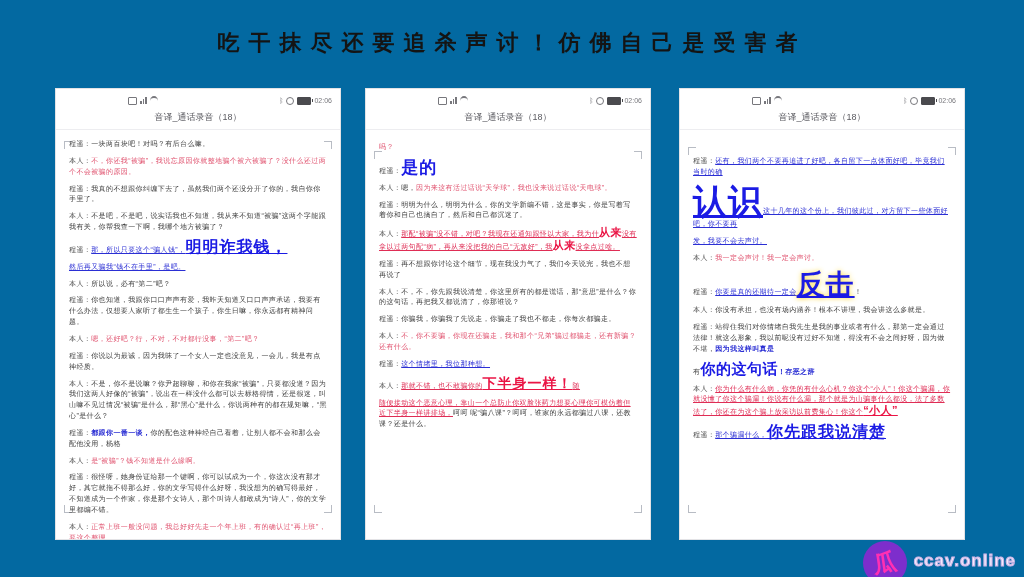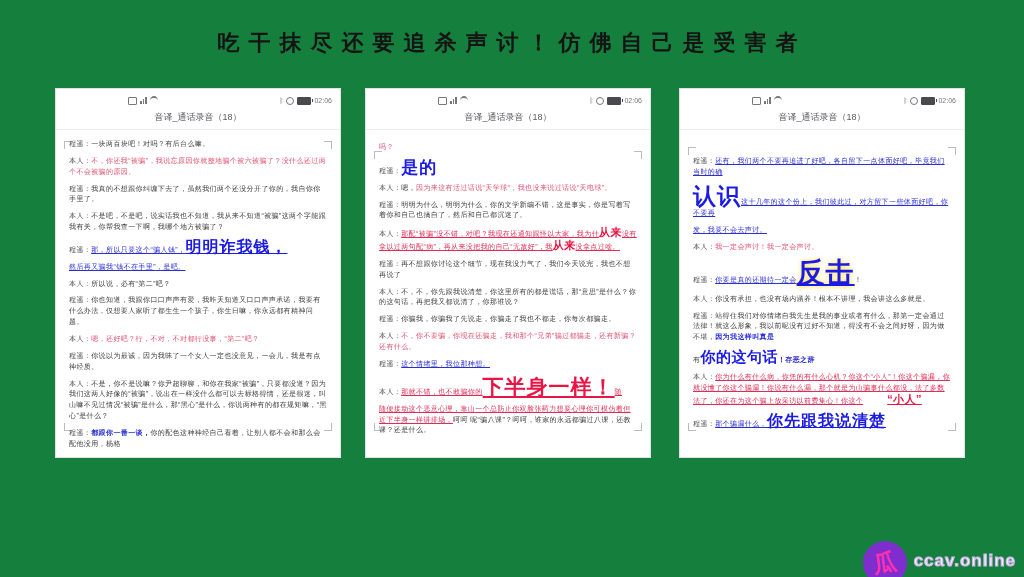--- a/index.html
+++ b/index.html
@@ -1,22 +1,22 @@
 <!DOCTYPE html>
 <html><head>
 <meta charset="utf-8">
 <style>
   html,body{margin:0;padding:0;}
   body{font-family:"Liberation Sans","DejaVu Sans",sans-serif;background:#ffffff;}
-  #stage{position:relative;width:1024px;height:577px;background:#15803d;overflow:hidden;}
+  #stage{position:relative;width:1024px;height:577px;background:#0369a1;overflow:hidden;}
 
   .main-title{position:absolute;left:0;top:28px;width:100%;text-align:center;
     font-size:22px;font-weight:700;color:#141414;letter-spacing:9px;}
 
-  .phone-panel{position:absolute;top:88px;width:286px;height:370px;background:#ffffff;
+  .phone-panel{position:absolute;top:88px;width:286px;height:452px;background:#ffffff;
     border:1px solid #e3e3e6;box-sizing:border-box;overflow:hidden;}
   .phone-panel.p1{left:55px;} .phone-panel.p2{left:365px;} .phone-panel.p3{left:679px;}
 
   .status-bar{display:flex;align-items:center;height:15px;padding:4px 8px 0 8px;color:#6a6a6e;}
   .sb-left{display:flex;align-items:center;gap:3px;margin-left:64px;}
   .sb-right{display:flex;align-items:center;gap:3px;margin-left:auto;}
   .sb-time{font-size:7px;color:#77777c;}
   .ic-square{width:7px;height:6px;border:1px solid #77777c;border-radius:1px;}
   .ic-signal{display:flex;align-items:flex-end;gap:1px;height:7px;}
   .ic-signal i{display:block;width:1.5px;background:#77777c;}
@@ -36,27 +36,27 @@
   .para{font-size:7px;line-height:1.55;letter-spacing:.4px;margin:0 0 6px 0;word-break:break-all;color:#3d3d3d;}
 
   .s-label{color:#4a4a4a;}
   .s-black{color:#3d3d3d;}
   .s-red{color:#e0536f;}
   .s-red_u{color:#df2d55;text-decoration:underline;}
   .s-blue_u{color:#2b2fd4;text-decoration:underline;}
   .s-blue_b{color:#2b2fd4;font-weight:700;}
   .s-blue_sm{color:#2b2fd4;font-weight:700;}
   .s-big_blue{font-size:16px;line-height:1.05;font-weight:800;color:#1b1be4;text-decoration:underline;letter-spacing:1px;}
-  .s-big_blue_xl{font-size:23px;line-height:1.05;font-weight:800;color:#1b1be4;letter-spacing:1px;}
+  .s-big_blue_xl{font-size:34px;line-height:1.05;font-weight:800;color:#1b1be4;text-decoration:underline;letter-spacing:1px;}
   .s-big_blue_nl{font-size:17px;line-height:1.05;font-weight:800;color:#1b1be4;letter-spacing:1px;margin-top:26px;}
   .s-big_blue_md{font-size:15px;line-height:1.05;font-weight:800;color:#1b1be4;letter-spacing:.5px;}
   .s-big_blue_hl{font-size:28px;line-height:1.05;font-weight:800;color:#1b1be4;text-decoration:underline;letter-spacing:1px;text-shadow:0 0 5px rgba(255,216,40,.9);}
-  .s-big_red{font-size:21px;line-height:1.05;font-weight:800;color:#ea1545;text-decoration:underline;letter-spacing:1px;}
+  .s-big_red{font-size:14px;line-height:1.05;font-weight:800;color:#ea1545;text-decoration:underline;letter-spacing:1px;}
   .s-big_red_md{font-size:11px;line-height:1.05;font-weight:800;color:#ea1545;}
-  .s-big_red_q{font-size:11px;line-height:1.05;font-weight:800;color:#ea1545;text-decoration:underline;margin-left:24px;}
+  .s-big_red_q{font-size:11px;line-height:1.05;font-weight:800;color:#ea1545;text-decoration:underline;}
 
   .corner{position:absolute;width:7px;height:7px;}
   .corner.tl{left:8px;border-left:1px solid #b8bcc4;border-top:1px solid #b8bcc4;}
   .corner.tr{right:8px;border-right:1px solid #b8bcc4;border-top:1px solid #b8bcc4;}
   .corner.bl{left:8px;bottom:26px;border-left:1px solid #b8bcc4;border-bottom:1px solid #b8bcc4;}
   .corner.br{right:8px;bottom:26px;border-right:1px solid #b8bcc4;border-bottom:1px solid #b8bcc4;}
   .p1 .corner.tl,.p1 .corner.tr{top:52px;}
   .p2 .corner.tl,.p2 .corner.tr{top:62px;}
   .p3 .corner.tl,.p3 .corner.tr{top:58px;}
 

